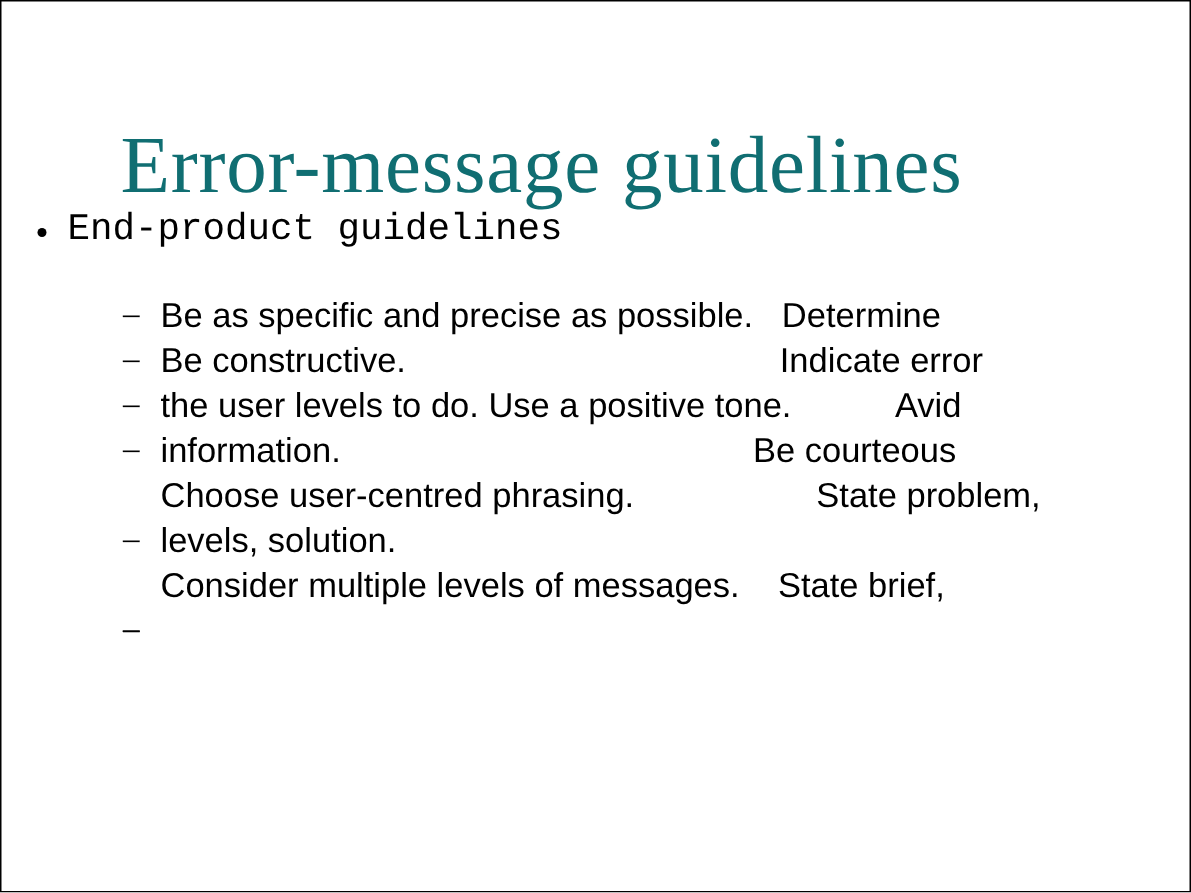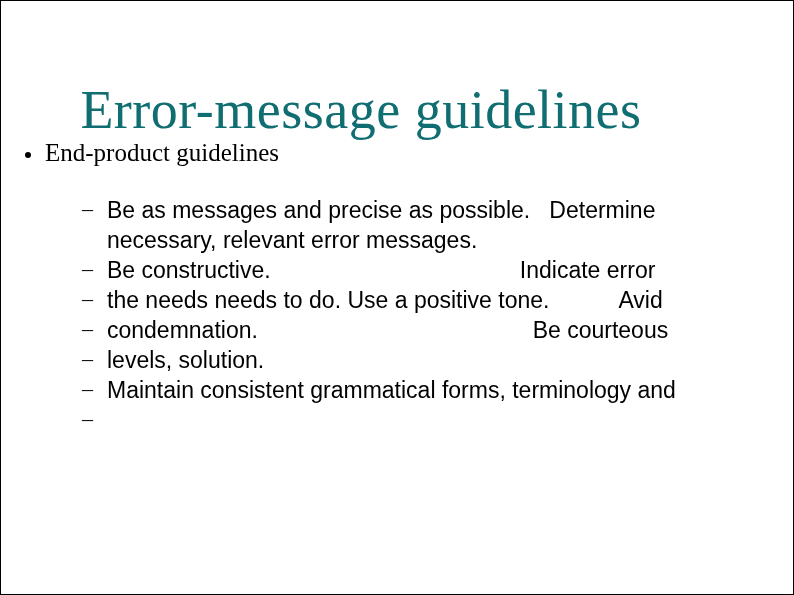--- a/index.html
+++ b/index.html
@@ -46,21 +46,21 @@
     height: 6px;
     border-radius: 50%;
     background: #000;
     margin-top: 14px;
     margin-right: 14px;
     flex: 0 0 auto;
   }
   .bullet-text {
     font-size: 25px;
     line-height: 1.2;
-    font-family: Liberation Serif, serif;
+    font-family: Liberation Mono, monospace;
   }
   .sub-block {
     position: absolute;
     left: 96px;
     top: 194px;
     width: 676px;
     font-size: 23px;
     line-height: 30px;
     font-family: Arial, Helvetica, sans-serif;
   }
@@ -93,51 +93,51 @@
     <div class="bullet">
       <div class="dot"></div>
       <div class="bullet-text">End-product guidelines</div>
     </div>
   </div>
 
   <div class="sub-block">
 
     <div class="sub-row">
       <span class="dash">–</span>
-      <span class="text">Be as messages and precise as possible.   Determine</span>
-    </div>
-    <div class="sub-row">
-      <span class="text">necessary, relevant error messages.</span>
+      <span class="text">Be as specific and precise as possible.   Determine</span>
     </div>
 
     <div class="sub-row">
       <span class="dash">–</span>
       <span class="text">Be constructive.                                       Indicate error</span>
     </div>
 
     <div class="sub-row">
       <span class="dash">–</span>
-      <span class="text">the needs needs to do. Use a positive tone.           Avid</span>
+      <span class="text">the user levels to do. Use a positive tone.           Avid</span>
     </div>
 
     <div class="sub-row">
       <span class="dash">–</span>
-      <span class="text">condemnation.                                           Be courteous</span>
+      <span class="text">information.                                           Be courteous</span>
+    </div>
+    <div class="sub-row">
+      <span class="text">Choose user-centred phrasing.                   State problem,</span>
     </div>
 
     <div class="sub-row">
       <span class="dash">–</span>
       <span class="text">levels, solution.</span>
     </div>
+    <div class="sub-row">
+      <span class="text">Consider multiple levels of messages.    State brief,</span>
+    </div>
 
     <div class="sub-row">
       <span class="dash">–</span>
-    </div>
-    <div class="sub-row">
-      <span class="text">Maintain consistent grammatical forms, terminology and</span>
     </div>
 
     <div class="sub-row">
       <span class="dash">–</span>
     </div>
 
   </div>
 
 </div>
 

